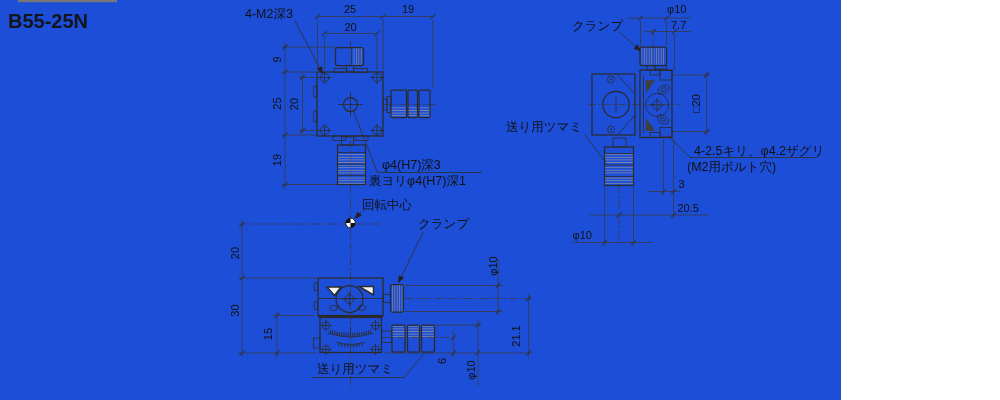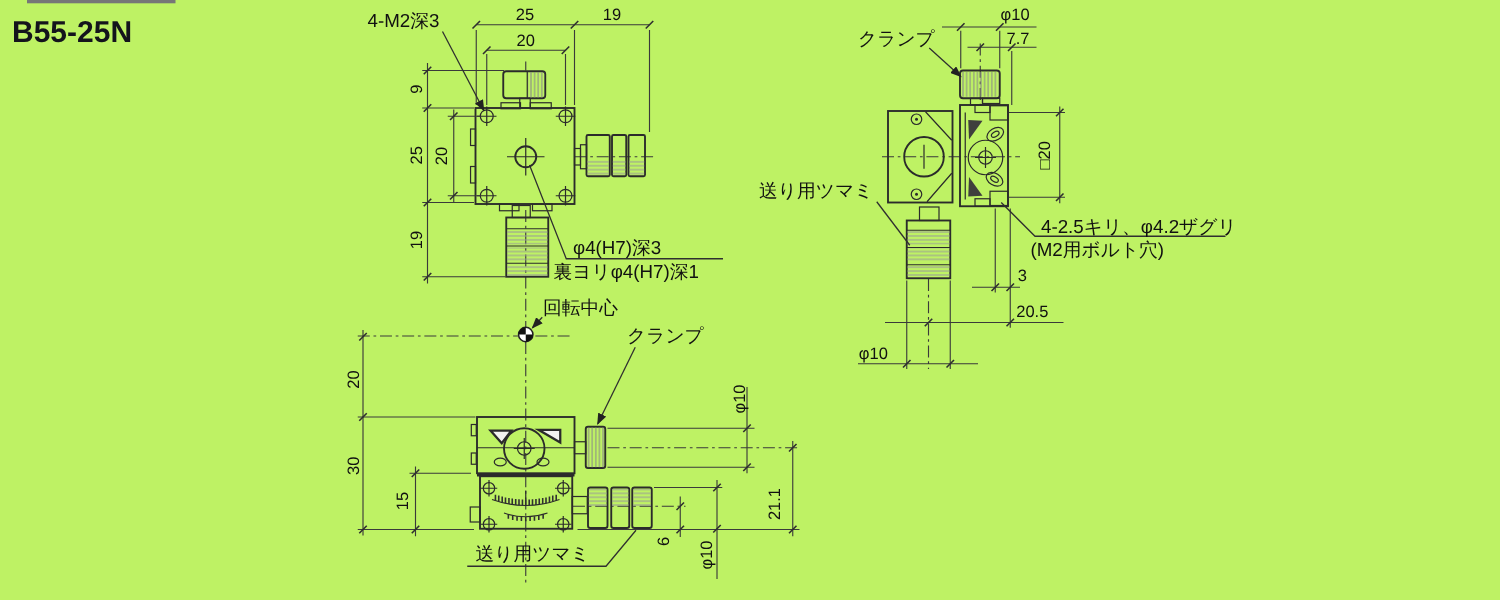--- a/index.html
+++ b/index.html
@@ -1,16 +1,16 @@
 <!DOCTYPE html>
 <html><head>
 <meta charset="utf-8">
 <style>
   html,body{margin:0;padding:0;background:#fff;}
-  #stage{position:relative;width:1000px;height:400px;background:#bef264;overflow:hidden;
+  #stage{position:relative;width:841px;height:400px;background:#1d4ed8;overflow:hidden;
          font-family:"Liberation Sans","DejaVu Sans",sans-serif;}
   svg{position:absolute;left:0;top:0;}
   .o    {stroke:#2b2b2b;stroke-width:1.25;fill:none;}
   .thin {stroke:#2b2b2b;stroke-width:0.8;fill:none;}
   .d    {stroke:#3a3a3a;stroke-width:0.75;fill:none;}
   .cl   {stroke:#3a3a3a;stroke-width:0.75;stroke-dasharray:8 2.5 1.8 2.5;fill:none;}
   .ld   {stroke:#2f2f2f;stroke-width:0.85;fill:none;}
   .tick {stroke:#2f2f2f;stroke-width:1.05;fill:none;}
   text.dm {font-size:11px;fill:#111;}
   text.jp {font-size:12.5px;fill:#111;}

